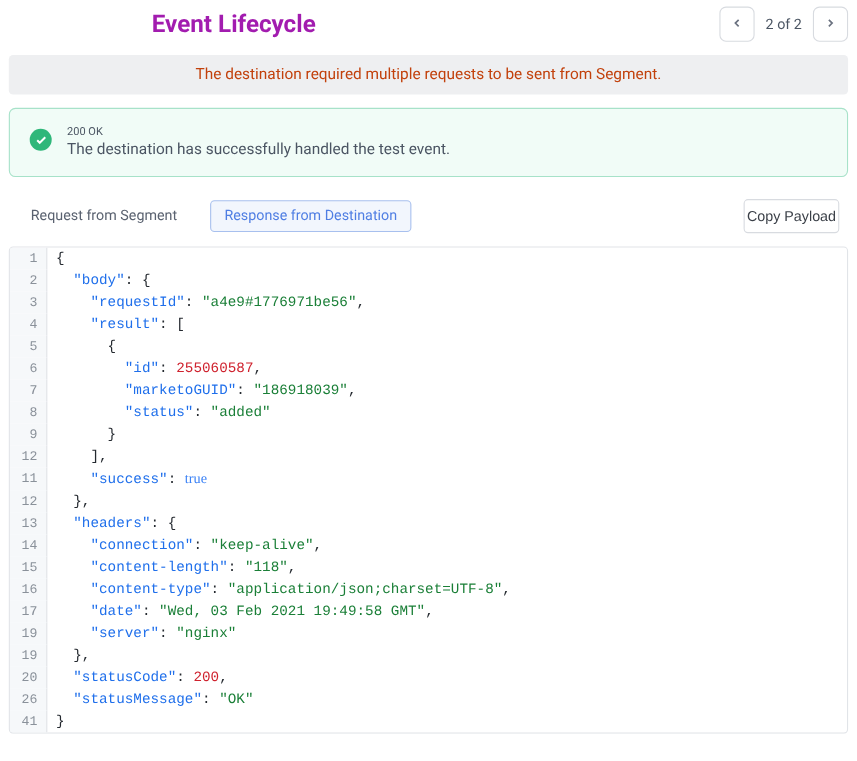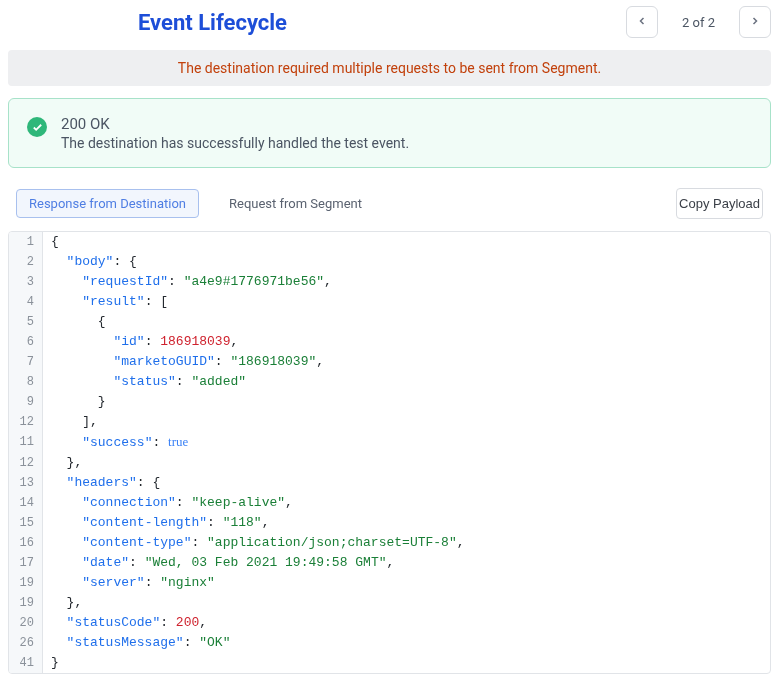--- a/index.html
+++ b/index.html
@@ -19,27 +19,27 @@
     }
     .header {
       display: flex;
       align-items: center;
       justify-content: space-between;
       padding: 6px 0 12px 0;
     }
     .title {
       font-size: 22px;
       font-weight: 700;
-      color: #1d4ed8;
+      color: #a21caf;
       margin-left: 130px;
     }
     .pager {
       display: flex;
       align-items: center;
-      gap: 24px;
+      gap: 10px;
     }
     .pager-btn {
       width: 32px;
       height: 32px;
       border: 1px solid #d8dbe0;
       border-radius: 6px;
       background: #fff;
       display: flex;
       align-items: center;
       justify-content: center;
@@ -85,21 +85,21 @@
       margin-top: 2px;
     }
     .status-icon svg {
       width: 11px;
       height: 11px;
     }
     .status-content {
       color: #4b5563;
     }
     .status-title {
-      font-size: 15px;
+      font-size: 10px;
       margin-bottom: 2px;
       color: #4b5563;
     }
     .status-desc {
       font-size: 14px;
       color: #4b5563;
     }
     .toolbar {
       display: flex;
       align-items: center;
@@ -213,22 +213,22 @@
         </svg>
     </div>
     <div class="status-content">
       <div class="status-title">200 OK</div>
       <div class="status-desc">The destination has successfully handled the test event.</div>
     </div>
   </div>
 
   <div class="toolbar">
     <div class="tabs">
+      <div class="tab">Request from Segment</div>
       <div class="tab active">Response from Destination</div>
-      <div class="tab">Request from Segment</div>
     </div>
     <button class="copy-btn">Copy Payload</button>
   </div>
 
   <div class="code-block" id="code-block">
       <div class="code-row">
         <div class="line-num">1</div>
         <div class="line-content"><span class="tok-punc">{</span></div>
       </div>
       <div class="code-row">
@@ -242,21 +242,21 @@
       <div class="code-row">
         <div class="line-num">4</div>
         <div class="line-content"><span class="tok-punc">    </span><span class="tok-key">"result"</span><span class="tok-punc">: [</span></div>
       </div>
       <div class="code-row">
         <div class="line-num">5</div>
         <div class="line-content"><span class="tok-punc">      </span><span class="tok-punc">{</span></div>
       </div>
       <div class="code-row">
         <div class="line-num">6</div>
-        <div class="line-content"><span class="tok-punc">        </span><span class="tok-key">"id"</span><span class="tok-punc">: </span><span class="tok-num">186918039</span><span class="tok-punc">,</span></div>
+        <div class="line-content"><span class="tok-punc">        </span><span class="tok-key">"id"</span><span class="tok-punc">: </span><span class="tok-num">255060587</span><span class="tok-punc">,</span></div>
       </div>
       <div class="code-row">
         <div class="line-num">7</div>
         <div class="line-content"><span class="tok-punc">        </span><span class="tok-key">"marketoGUID"</span><span class="tok-punc">: </span><span class="tok-str">"186918039"</span><span class="tok-punc">,</span></div>
       </div>
       <div class="code-row">
         <div class="line-num">8</div>
         <div class="line-content"><span class="tok-punc">        </span><span class="tok-key">"status"</span><span class="tok-punc">: </span><span class="tok-str">"added"</span></div>
       </div>
       <div class="code-row">

